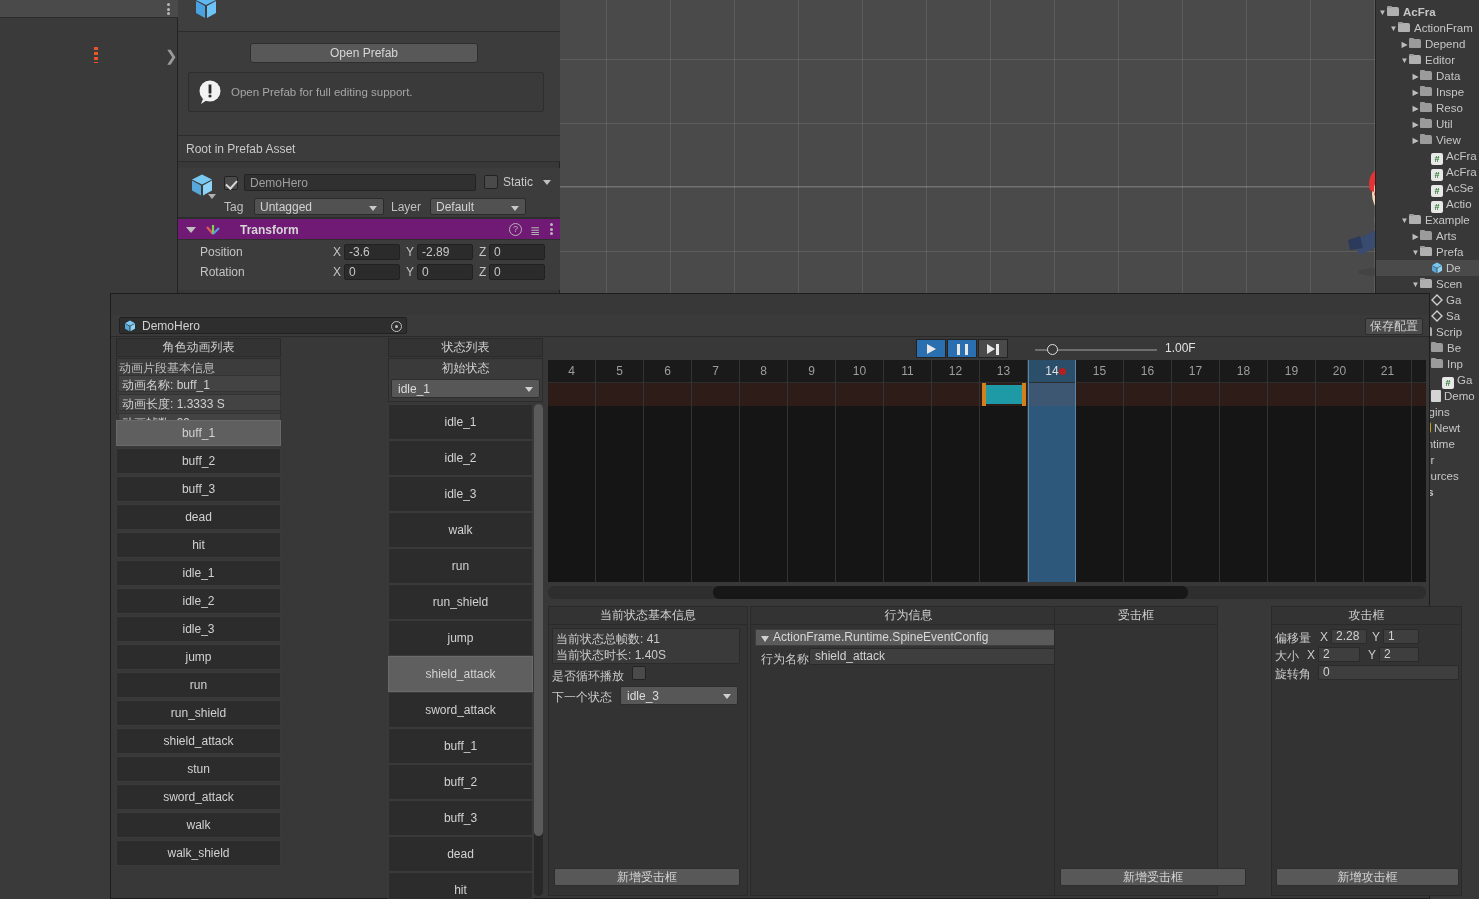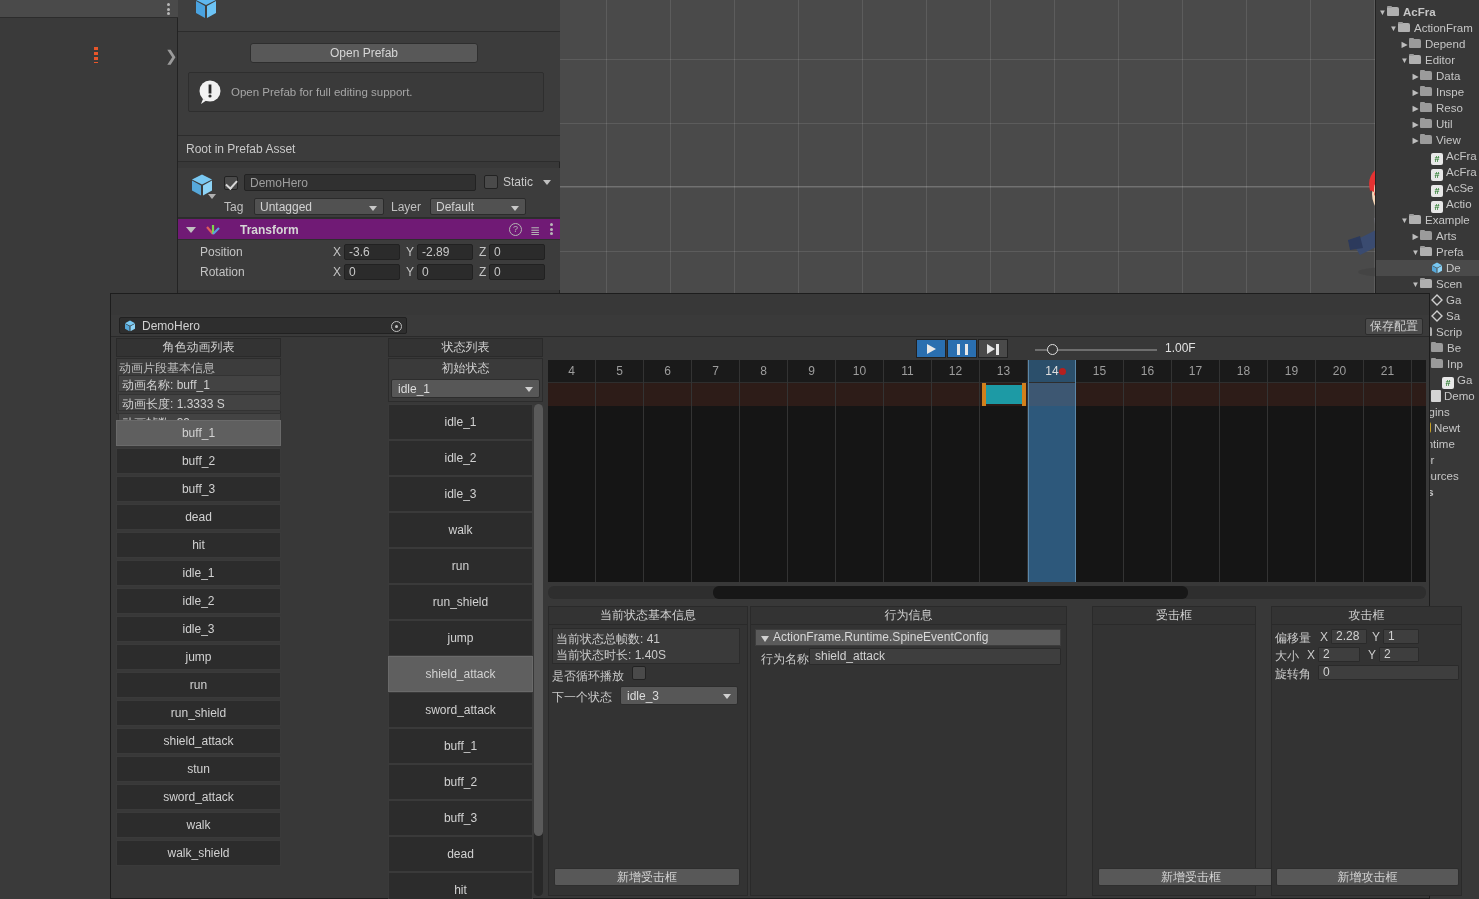--- a/index.html
+++ b/index.html
@@ -726,21 +726,21 @@
         <div class="bodyb">
           <div class="foldhdr">
             <span class="fa"></span>
             <span class="ft">ActionFrame.Runtime.SpineEventConfig</span>
           </div>
           <div class="lab" style="left:10px;top:26px">行为名称</div>
           <div class="tfield" style="left:58px;top:23px;width:252px">shield_attack</div>
         </div>
       </div>
 
-      <div class="bpane" style="left:544px;width:164px">
+      <div class="bpane" style="left:506px;width:164px">
         <div class="hdr">受击框</div>
         <div class="bodyb">
           <div class="addbtn" style="left:5px;width:186px">新增受击框</div>
         </div>
       </div>
 
       <div class="bpane" style="left:723px;width:191px">
         <div class="hdr">攻击框</div>
         <div class="bodyb">
           <div class="lab" style="left:3px;top:5px">偏移量</div>

